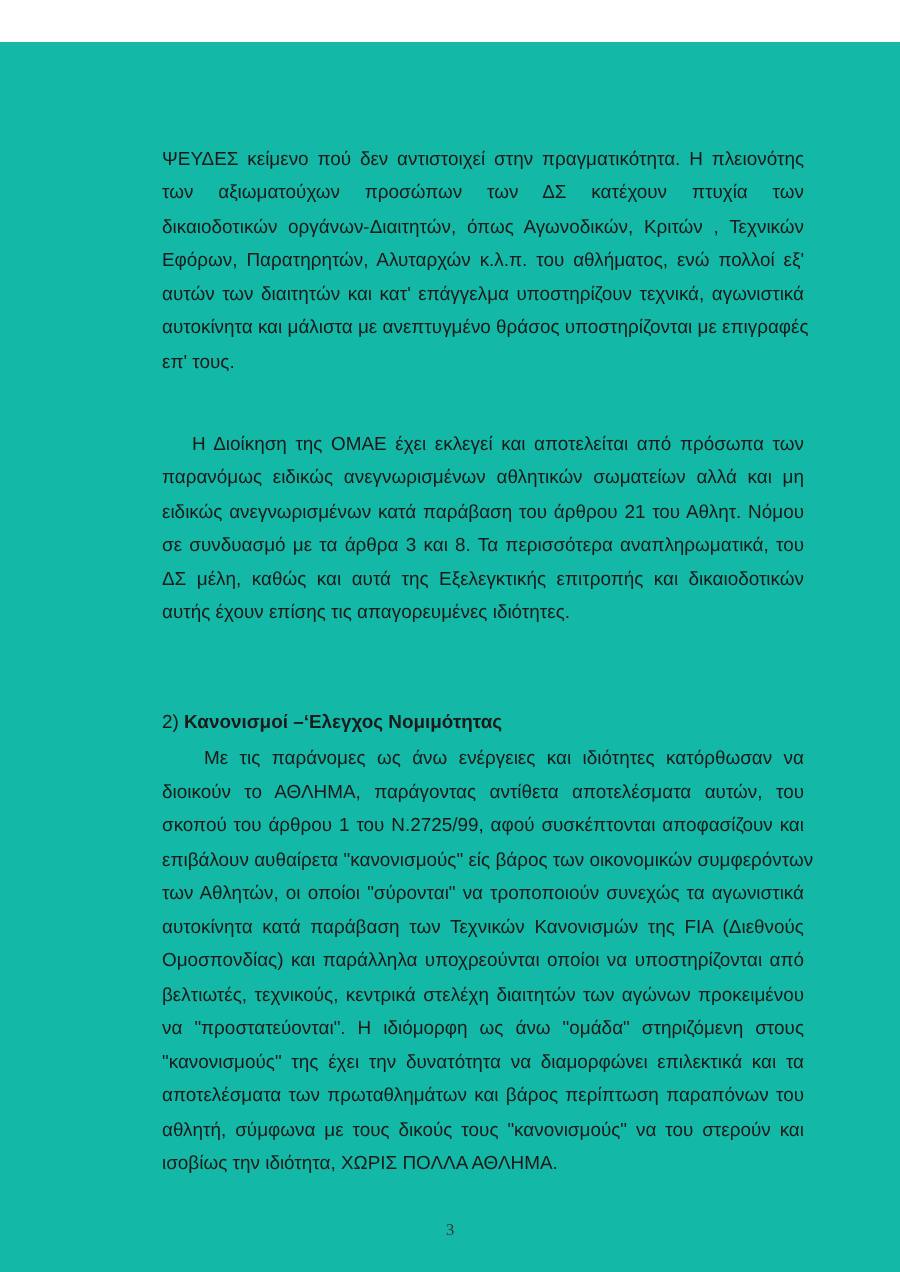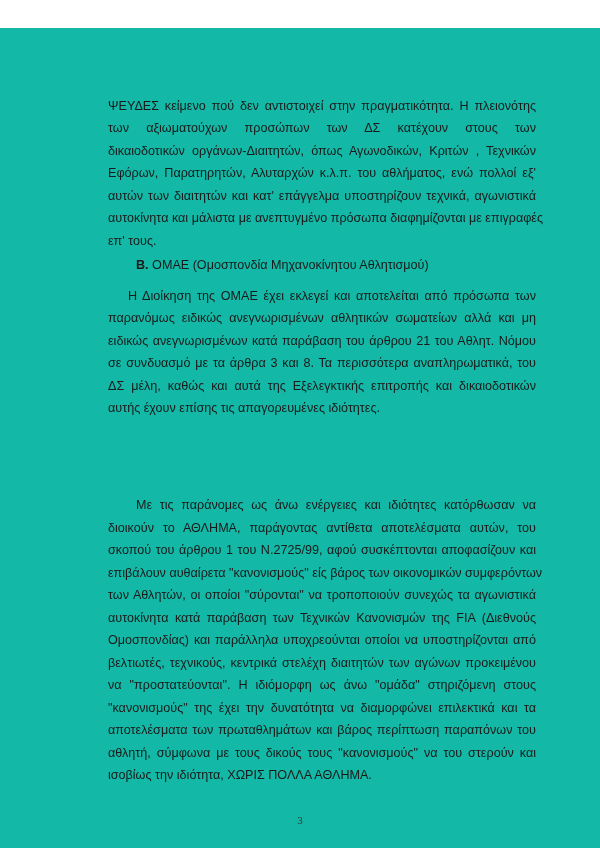--- a/index.html
+++ b/index.html
@@ -55,41 +55,42 @@
       color: #333;
     }
   </style>
 </head>
 <body>
 
 <div class="page">
 
   <div>
     <div class="line" style="top:70px">ΨΕΥΔΕΣ κείμενο πού  δεν  αντιστοιχεί  στην πραγματικότητα. Η πλειονότης</div>
-    <div class="line" style="top:92px">των αξιωματούχων προσώπων    των ΔΣ    κατέχουν    στους    των</div>
+    <div class="line" style="top:92px">των αξιωματούχων προσώπων    των ΔΣ    κατέχουν    πτυχία    των</div>
     <div class="line" style="top:115px">δικαιοδοτικών  οργάνων-Διαιτητών,  όπως Αγωνοδικών, Κριτών ,  Τεχνικών</div>
     <div class="line" style="top:137px">Εφόρων, Παρατηρητών,  Αλυταρχών κ.λ.π. του αθλήματος, ενώ  πολλοί εξ'</div>
     <div class="line" style="top:160px">αυτών  των διαιτητών και κατ' επάγγελμα υποστηρίζουν τεχνικά, αγωνιστικά</div>
-    <div class="line" style="top:182px">αυτοκίνητα και μάλιστα με ανεπτυγμένο πρόσωπα διαφημίζονται με επιγραφές</div>
+    <div class="line" style="top:182px">αυτοκίνητα και μάλιστα με ανεπτυγμένο θράσος υποστηρίζονται με επιγραφές</div>
     <div class="line last" style="top:205px">επ' τους.</div>
   </div>
 
-  <div class="heading" style="left:136px; top:229px">
-    <b>Β.</b><span> ΟΜΑΕ (Ομοσπονδία Μηχανοκίνητου Αθλητισμού)</span>
-  </div>
 
   <div>
     <div class="line" style="top:260px; left:128px; width:408px">Η Διοίκηση της ΟΜΑΕ έχει εκλεγεί και αποτελείται από   πρόσωπα  των</div>
     <div class="line" style="top:282px">παρανόμως   ειδικώς ανεγνωρισμένων   αθλητικών σωματείων αλλά και μη</div>
     <div class="line" style="top:305px">ειδικώς ανεγνωρισμένων κατά  παράβαση του άρθρου 21 του Αθλητ. Νόμου</div>
     <div class="line" style="top:327px">σε συνδυασμό με τα άρθρα 3 και 8. Τα περισσότερα αναπληρωματικά, του</div>
     <div class="line" style="top:350px">ΔΣ μέλη, καθώς και αυτά της Εξελεγκτικής  επιτροπής και δικαιοδοτικών</div>
     <div class="line last" style="top:372px">αυτής έχουν επίσης  τις απαγορευμένες ιδιότητες.</div>
   </div>
 
+  <div class="heading" style="left:108px; top:445px">
+    <span>2)</span>
+    <b>Κανονισμοί –‘Ελεγχος Νομιμότητας</b>
+  </div>
 
   <div>
     <div class="line" style="top:469px; left:136px; width:400px">Με τις παράνομες  ως άνω ενέργειες   και ιδιότητες κατόρθωσαν να</div>
     <div class="line" style="top:492px">διοικούν το ΑΘΛΗΜΑ, παράγοντας αντίθετα αποτελέσματα αυτών, του</div>
     <div class="line" style="top:514px">σκοπού του άρθρου 1 του Ν.2725/99, αφού συσκέπτονται αποφασίζουν  και</div>
     <div class="line" style="top:537px">επιβάλουν αυθαίρετα "κανονισμούς" είς βάρος των οικονομικών συμφερόντων</div>
     <div class="line" style="top:559px">των Αθλητών, οι οποίοι "σύρονται" να τροποποιούν συνεχώς τα αγωνιστικά</div>
     <div class="line" style="top:582px">αυτοκίνητα κατά παράβαση των Τεχνικών Κανονισμών της FIA (Διεθνούς</div>
     <div class="line" style="top:604px">Ομοσπονδίας) και παράλληλα υποχρεούνται οποίοι να υποστηρίζονται από</div>
     <div class="line" style="top:627px">βελτιωτές, τεχνικούς, κεντρικά  στελέχη διαιτητών των αγώνων προκειμένου</div>

